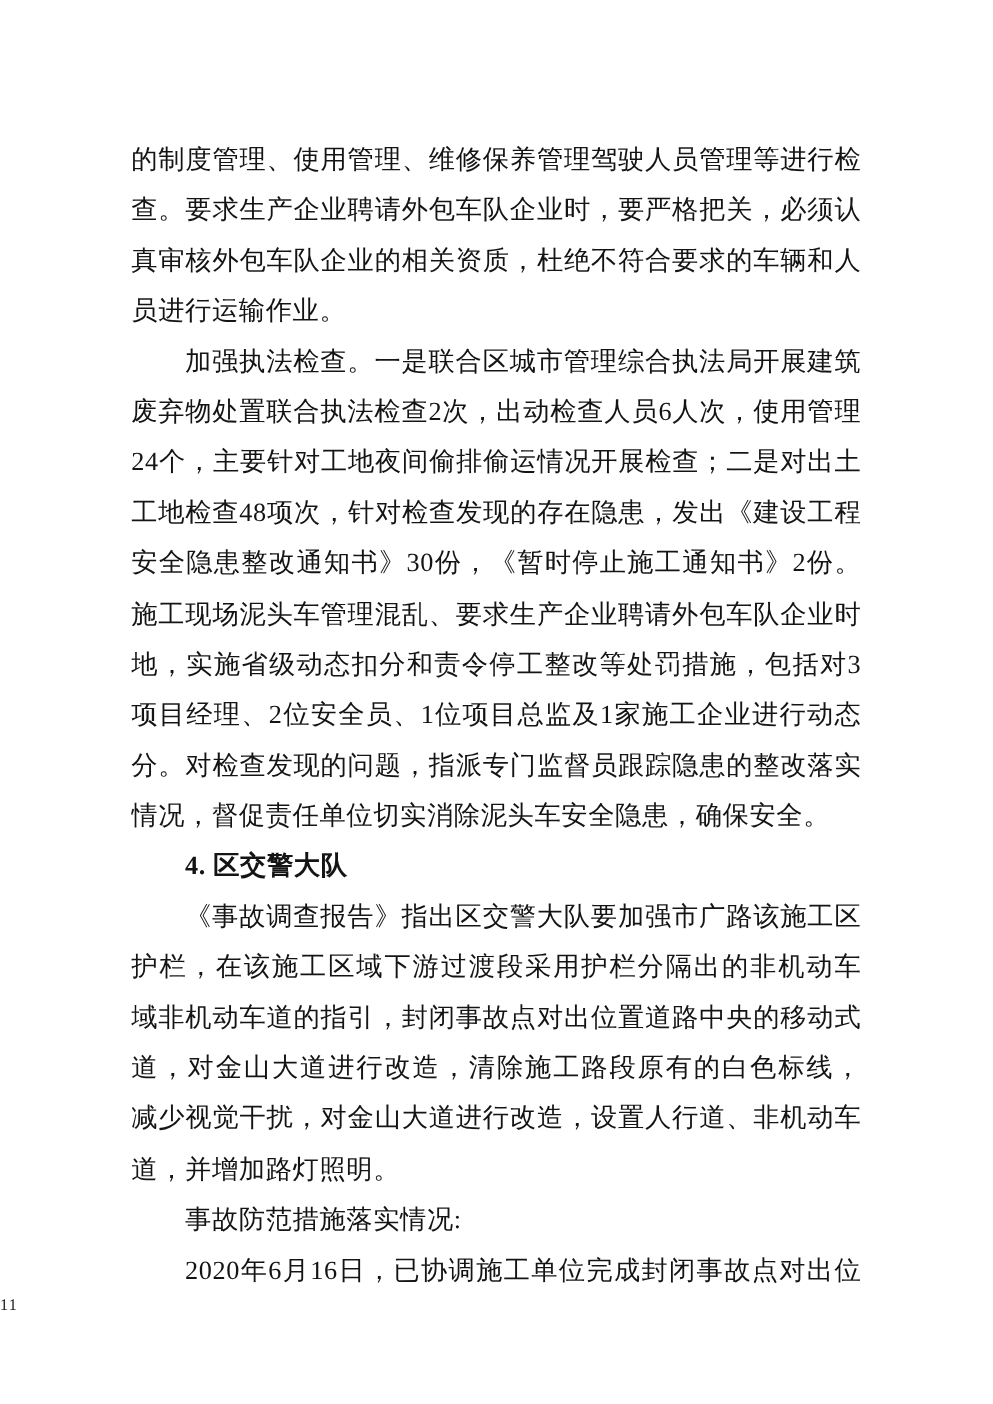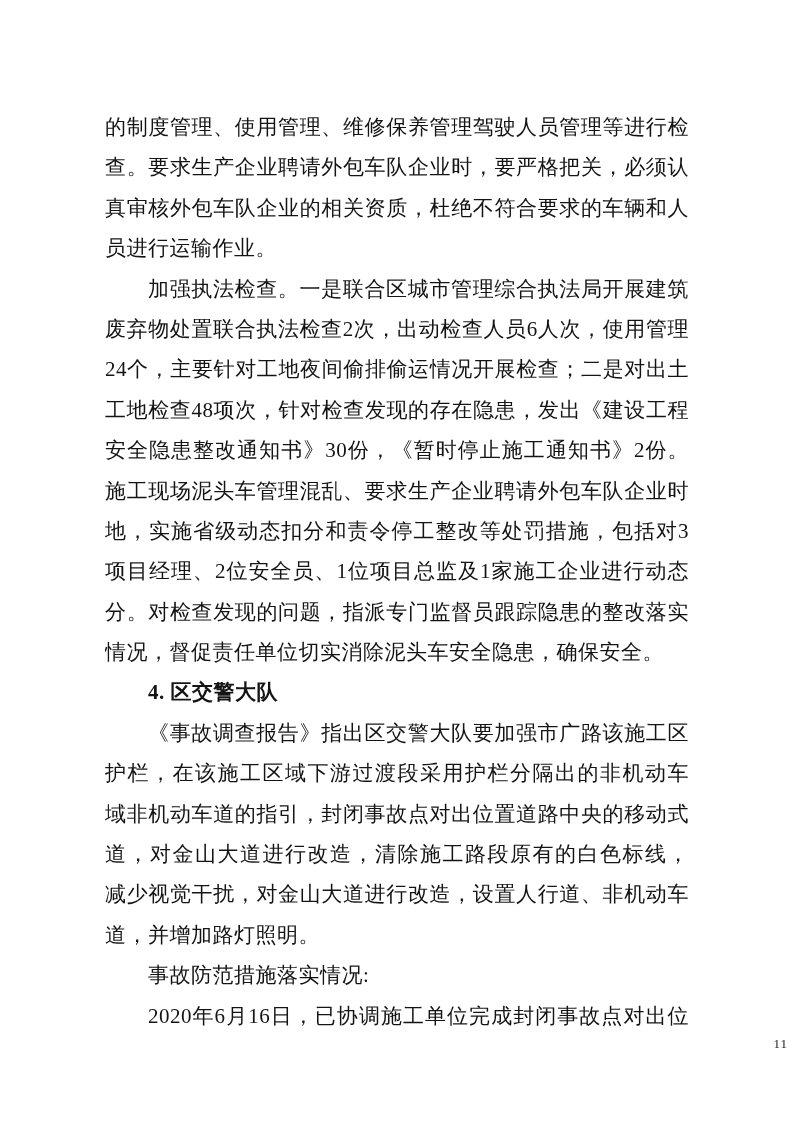--- a/index.html
+++ b/index.html
@@ -38,21 +38,21 @@
     padding-left: 43px; 
   }
   .heading {
     font-weight: bold;
   }
   .page-number {
     position: absolute;
     top: 1036px;
     left: 0;
     width: 100%;
-    text-align: right;
+    text-align: left;
     font-size: 13px;
     letter-spacing: 1px;
     color: #222222;
   }
 </style>
 </head>
 <body>
 
 <div class="page">
   <div class="text-block">

